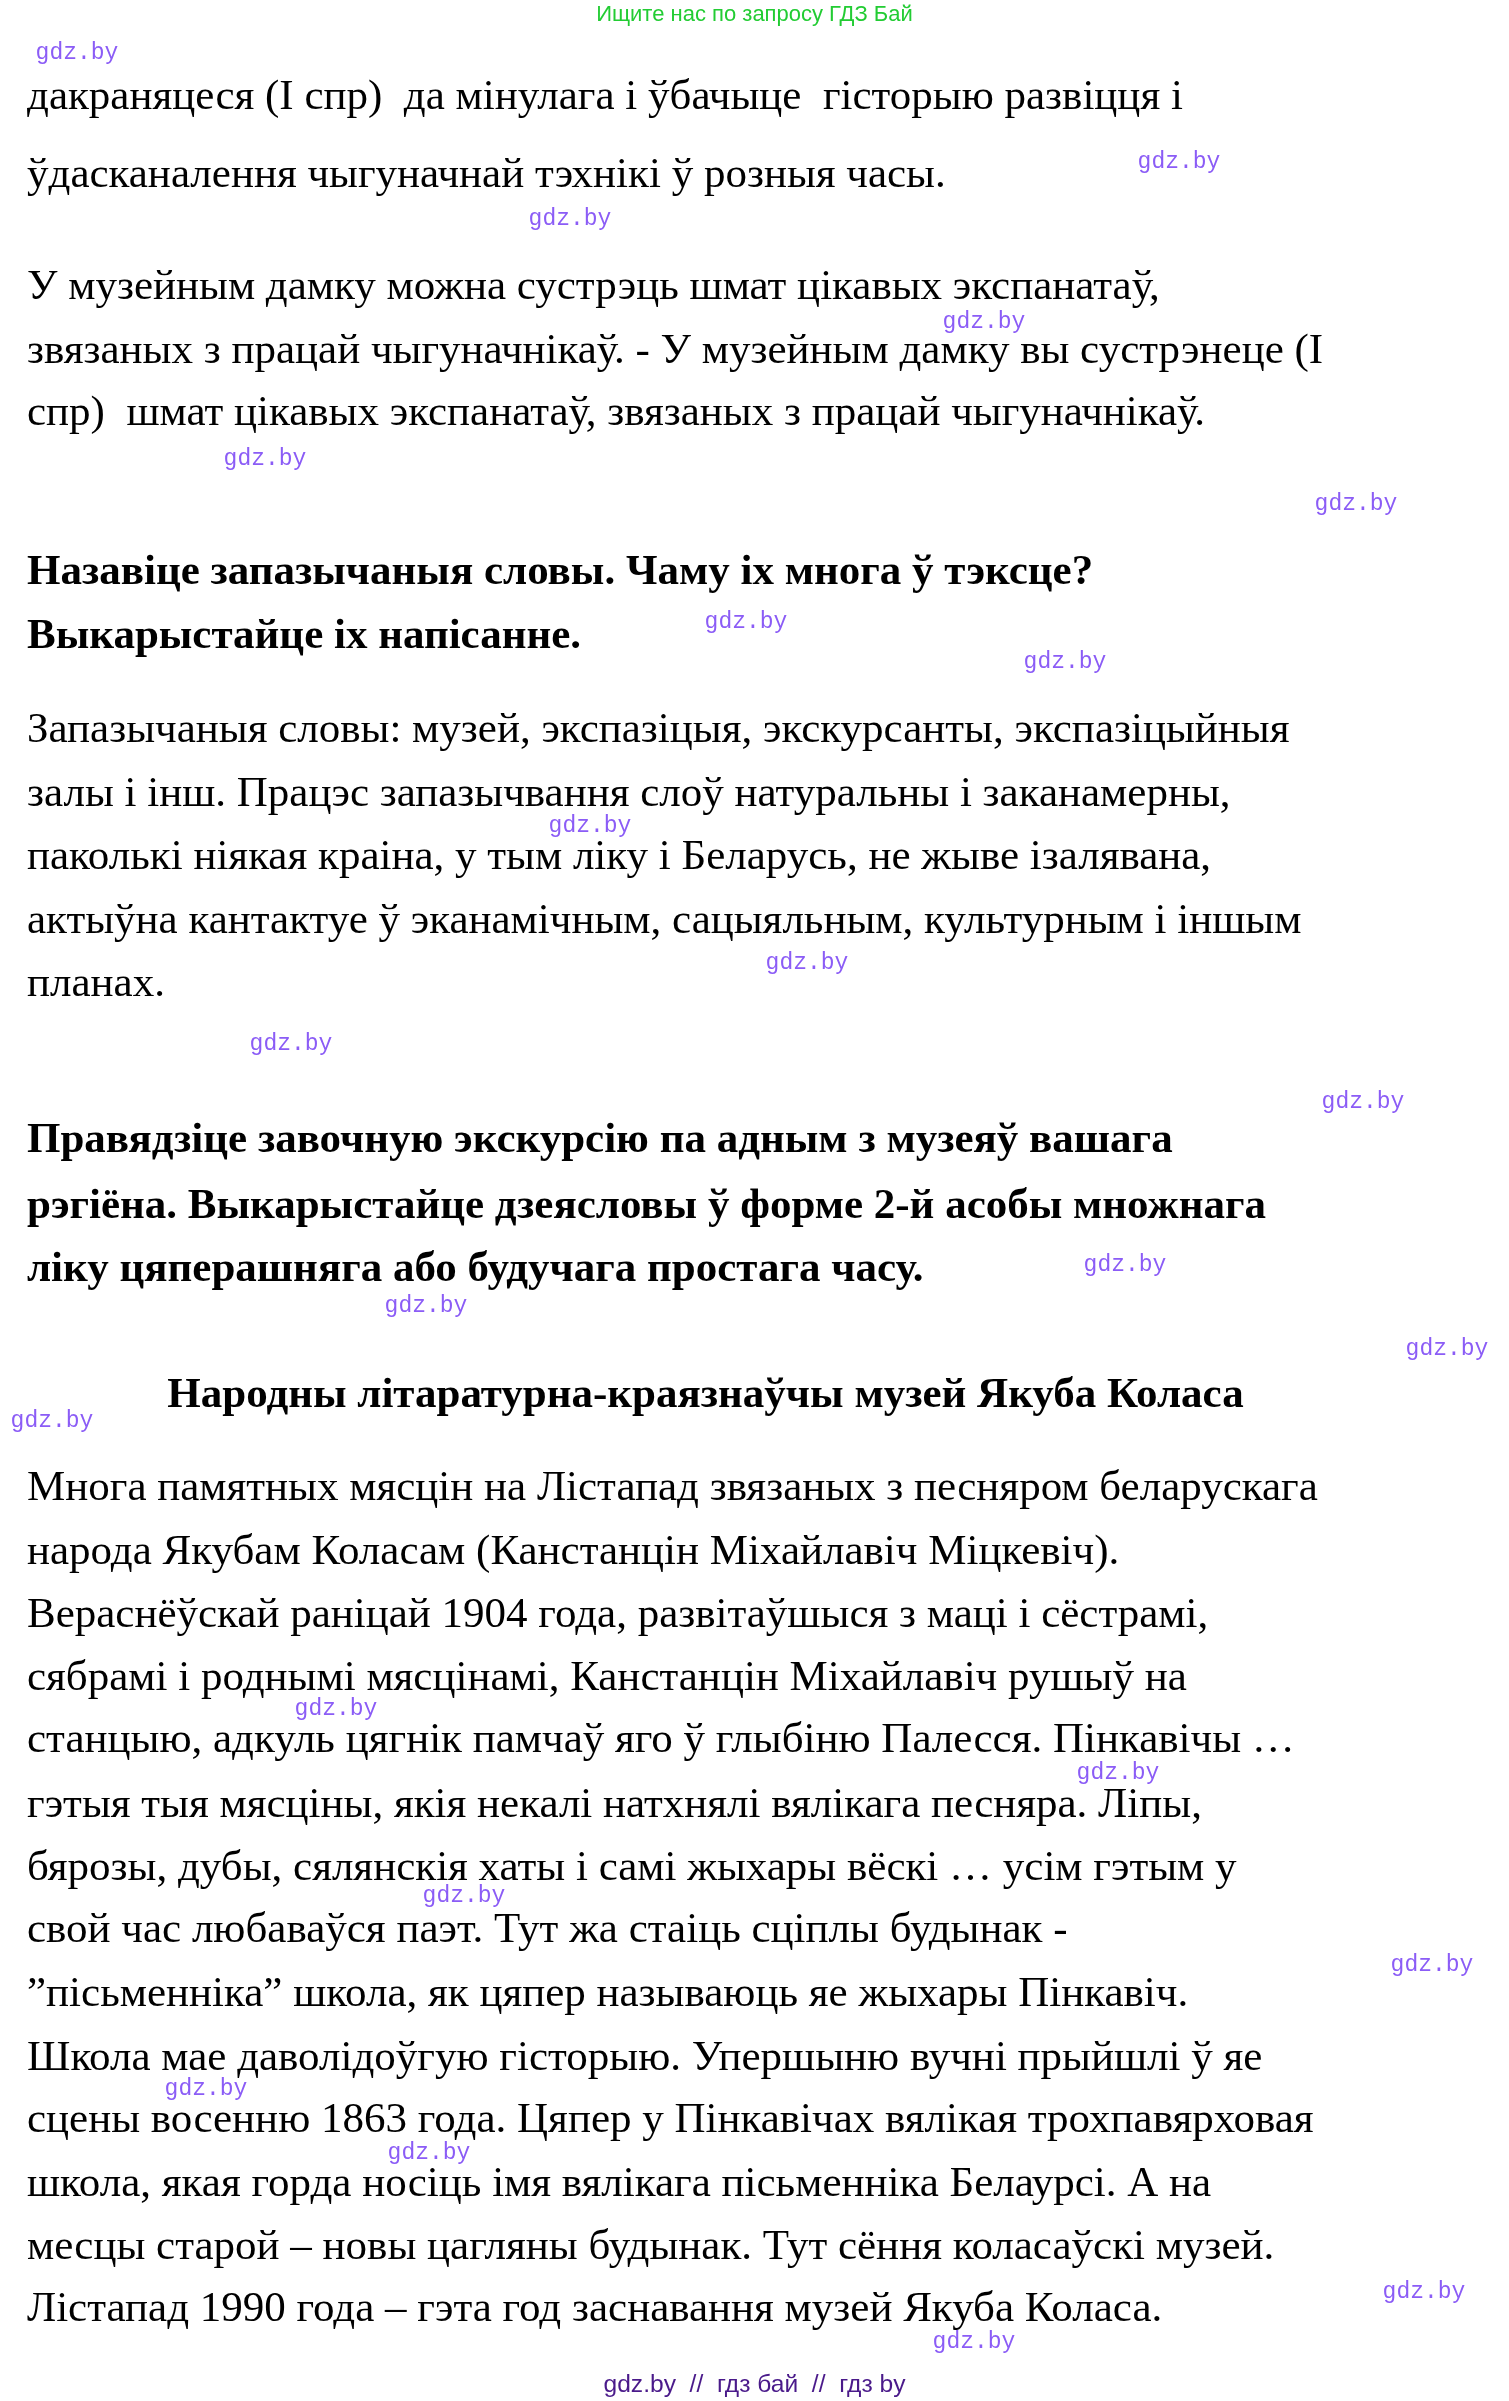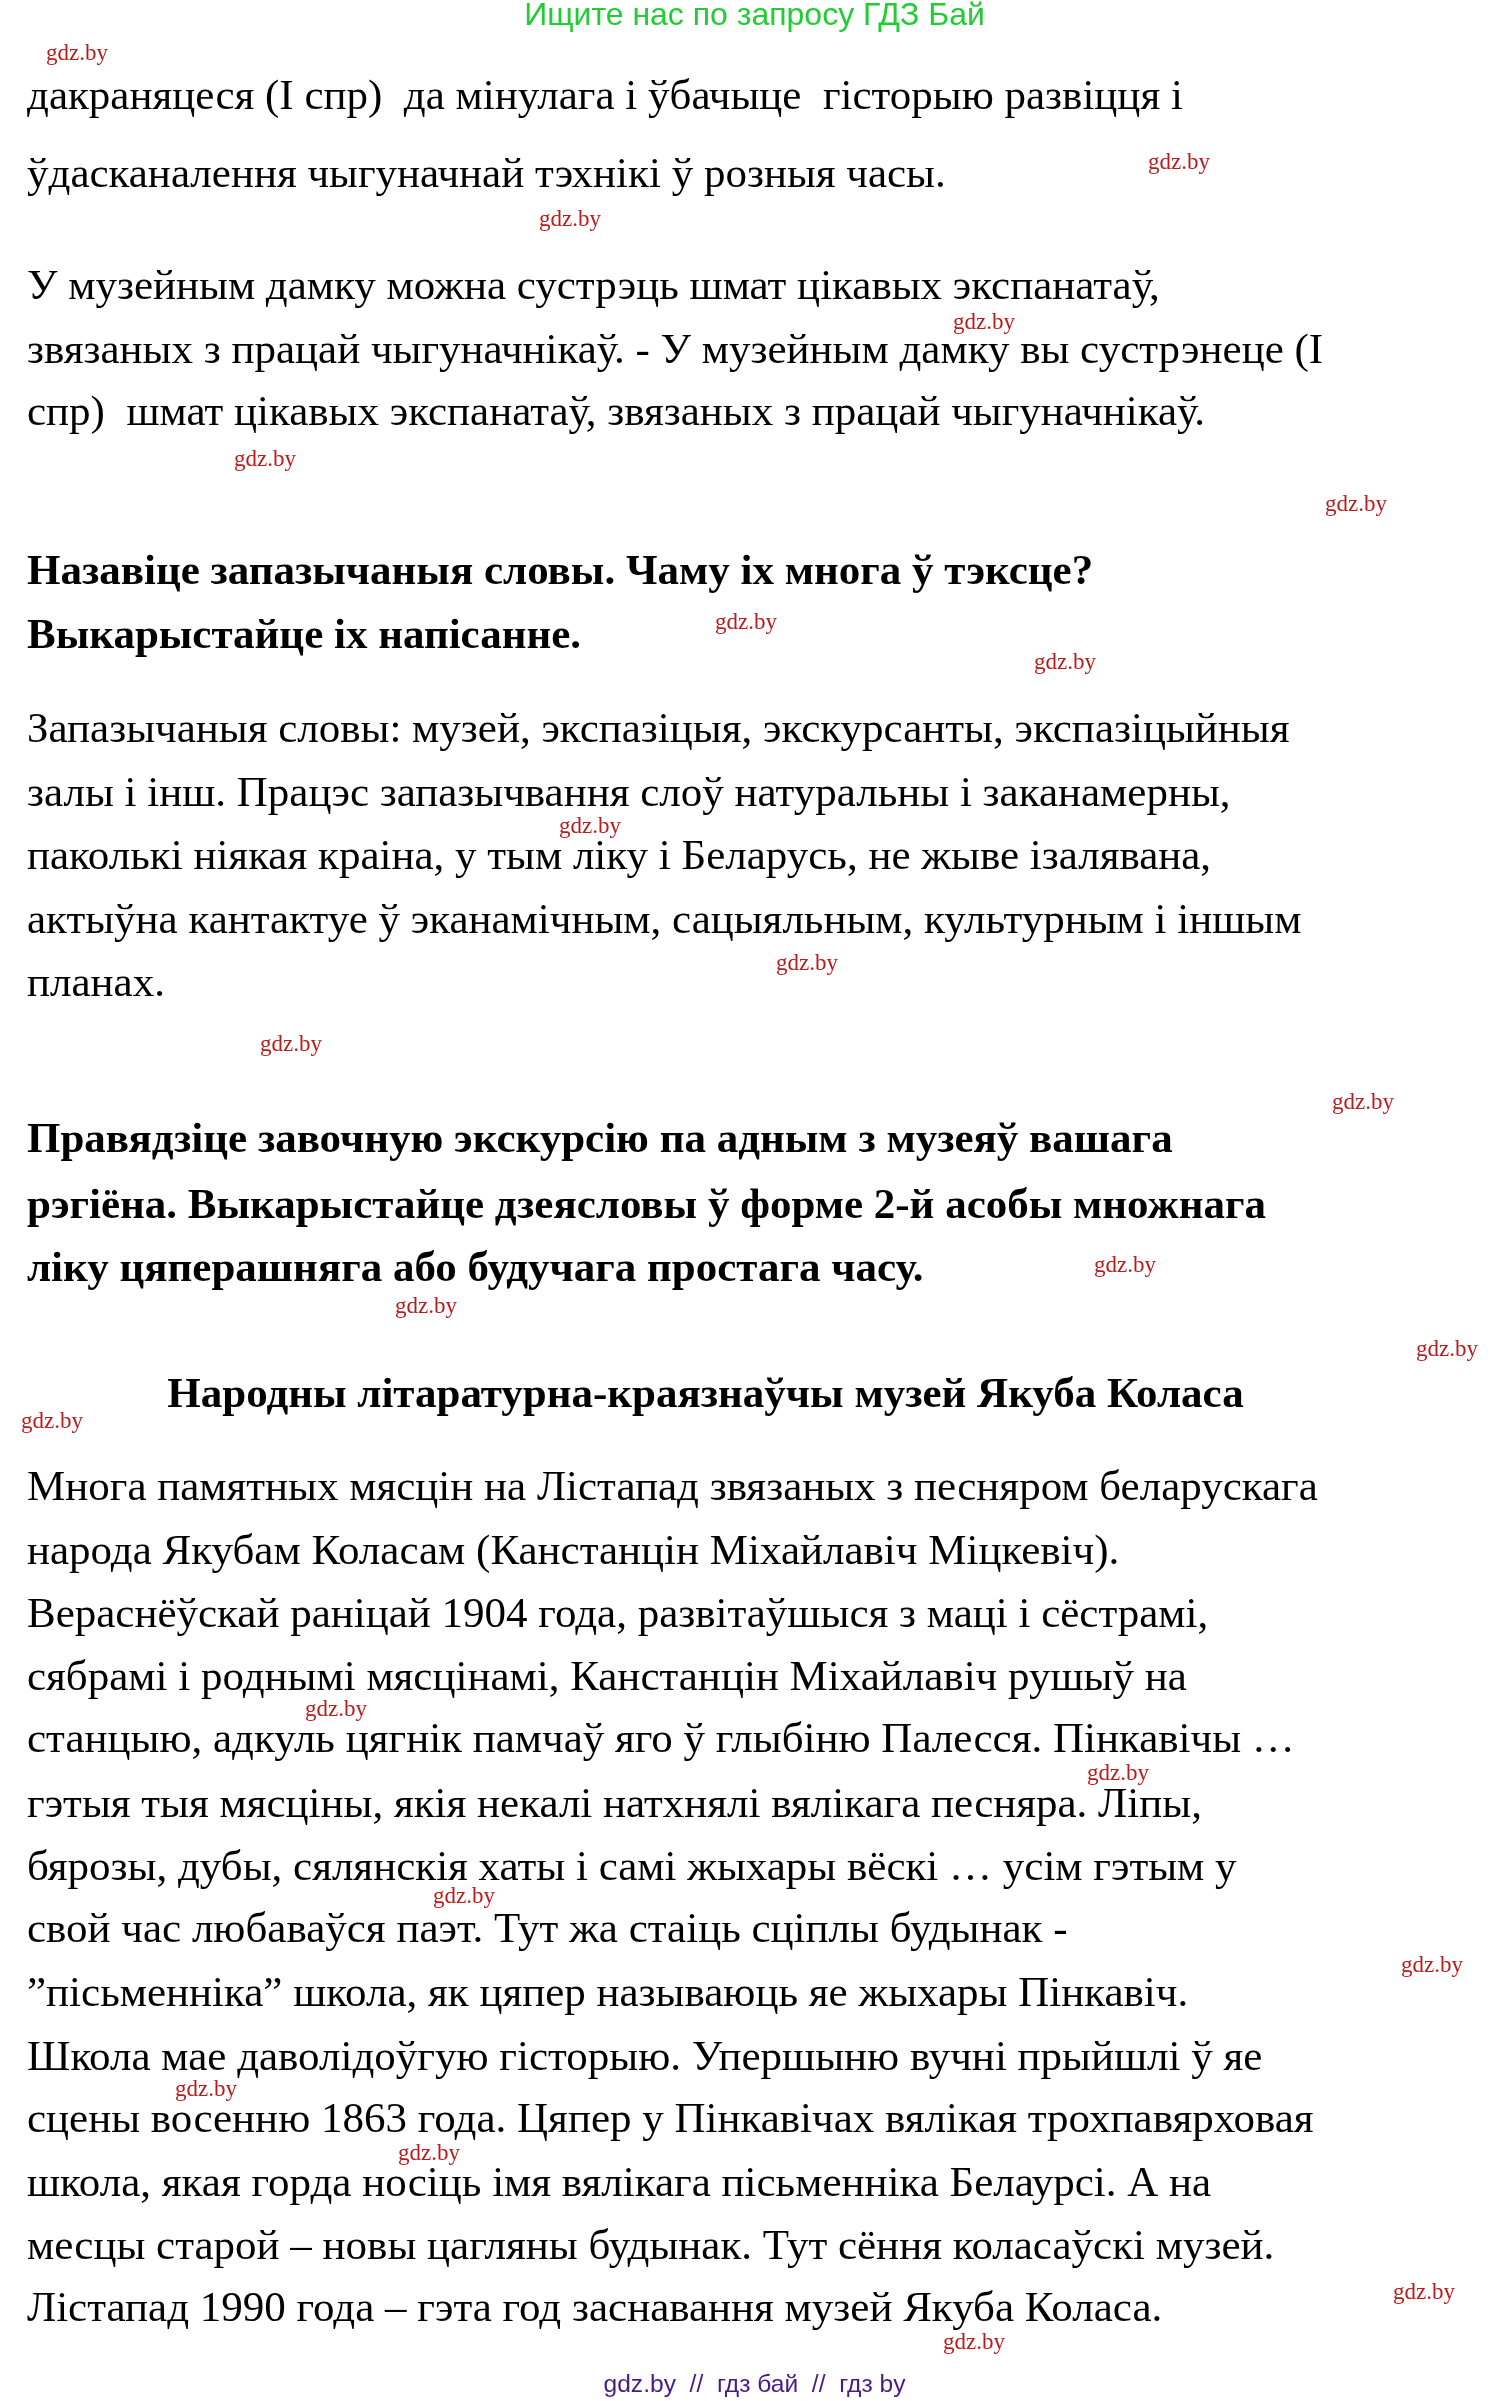--- a/index.html
+++ b/index.html
@@ -1,36 +1,36 @@
 <!DOCTYPE html>
 <html style="font-size:13px"><head>
 <meta charset="utf-8">
 <style>
   html, body { margin: 0; padding: 0; background: #ffffff; }
   body { width: 1509px; height: 2401px; position: relative; overflow: hidden; }
   .banner {
     position: absolute; left: 0; width: 1509px; top: 0; height: 28px;
     text-align: center; font-family: "Liberation Sans", sans-serif;
-    font-size: 32px; line-height: 28px; color: #22cc33;
+    font-size: 22px; line-height: 28px; color: #22cc33;
   }
   .footer {
     position: absolute; left: 0; width: 1509px; top: 2367px; height: 33px;
     text-align: center; font-family: "Liberation Sans", sans-serif;
     font-size: 24.6px; line-height: 33px; color: #4a1a8a; white-space: pre;
   }
   .line {
     position: absolute; left: 27px; white-space: pre;
     font-family: "Liberation Serif", serif; font-size: 43px;
     line-height: 49px; height: 49px; color: #000;
   }
   .bold { font-weight: bold; margin-top: 32px; }
   .center-line { left: 0; width: 1509px; text-align: center; }
   .wm {
-    position: absolute; font-family: Liberation Serif, serif;
-    font-size: 23px; line-height: 24.6px; color: #b91c1c; white-space: pre;
+    position: absolute; font-family: Liberation Mono, monospace;
+    font-size: 23px; line-height: 24.6px; color: #8b5cf6; white-space: pre;
     transform: translate(-50%, -50%);
   }
 </style>
 </head>
 <body>
 
 <div class="banner">Ищите нас по запросу ГДЗ Бай</div>
 
 <div class="line" style="top:70px">дакраняцеся (І спр)  да мінулага і ўбачыце  гісторыю развіцця і</div>
 <div class="line" style="top:148px">ўдасканалення чыгуначнай тэхнікі ў розныя часы.</div>

